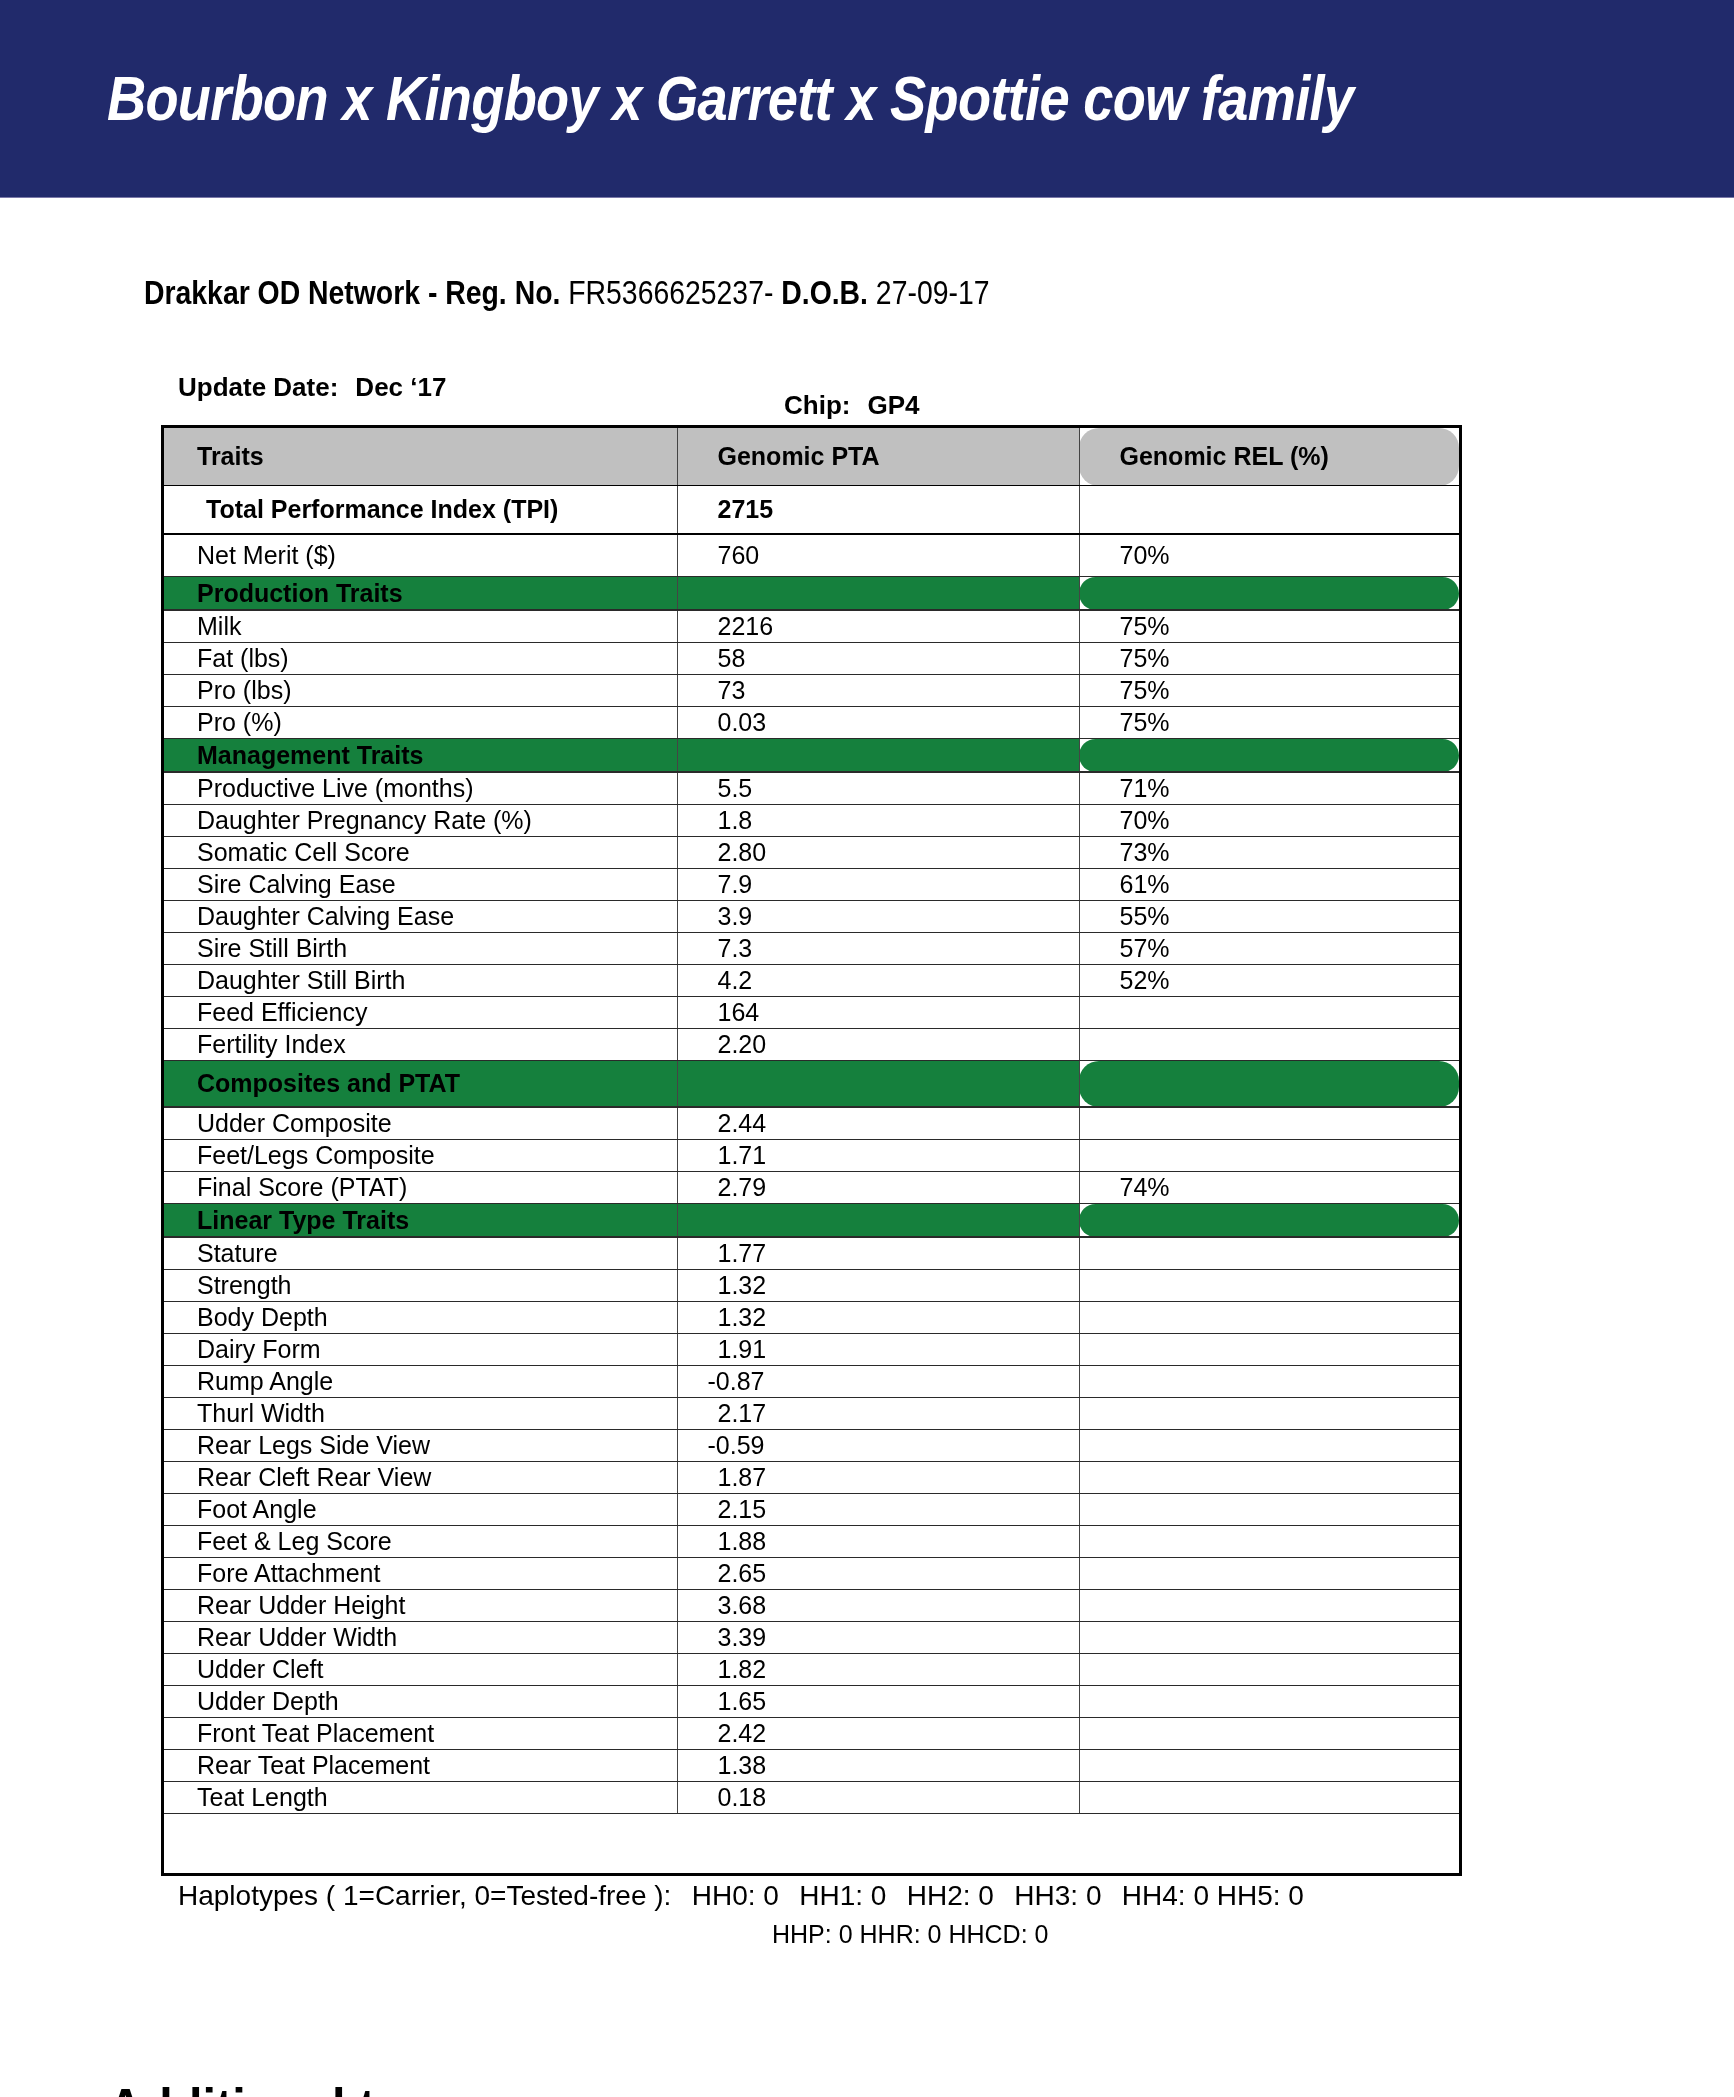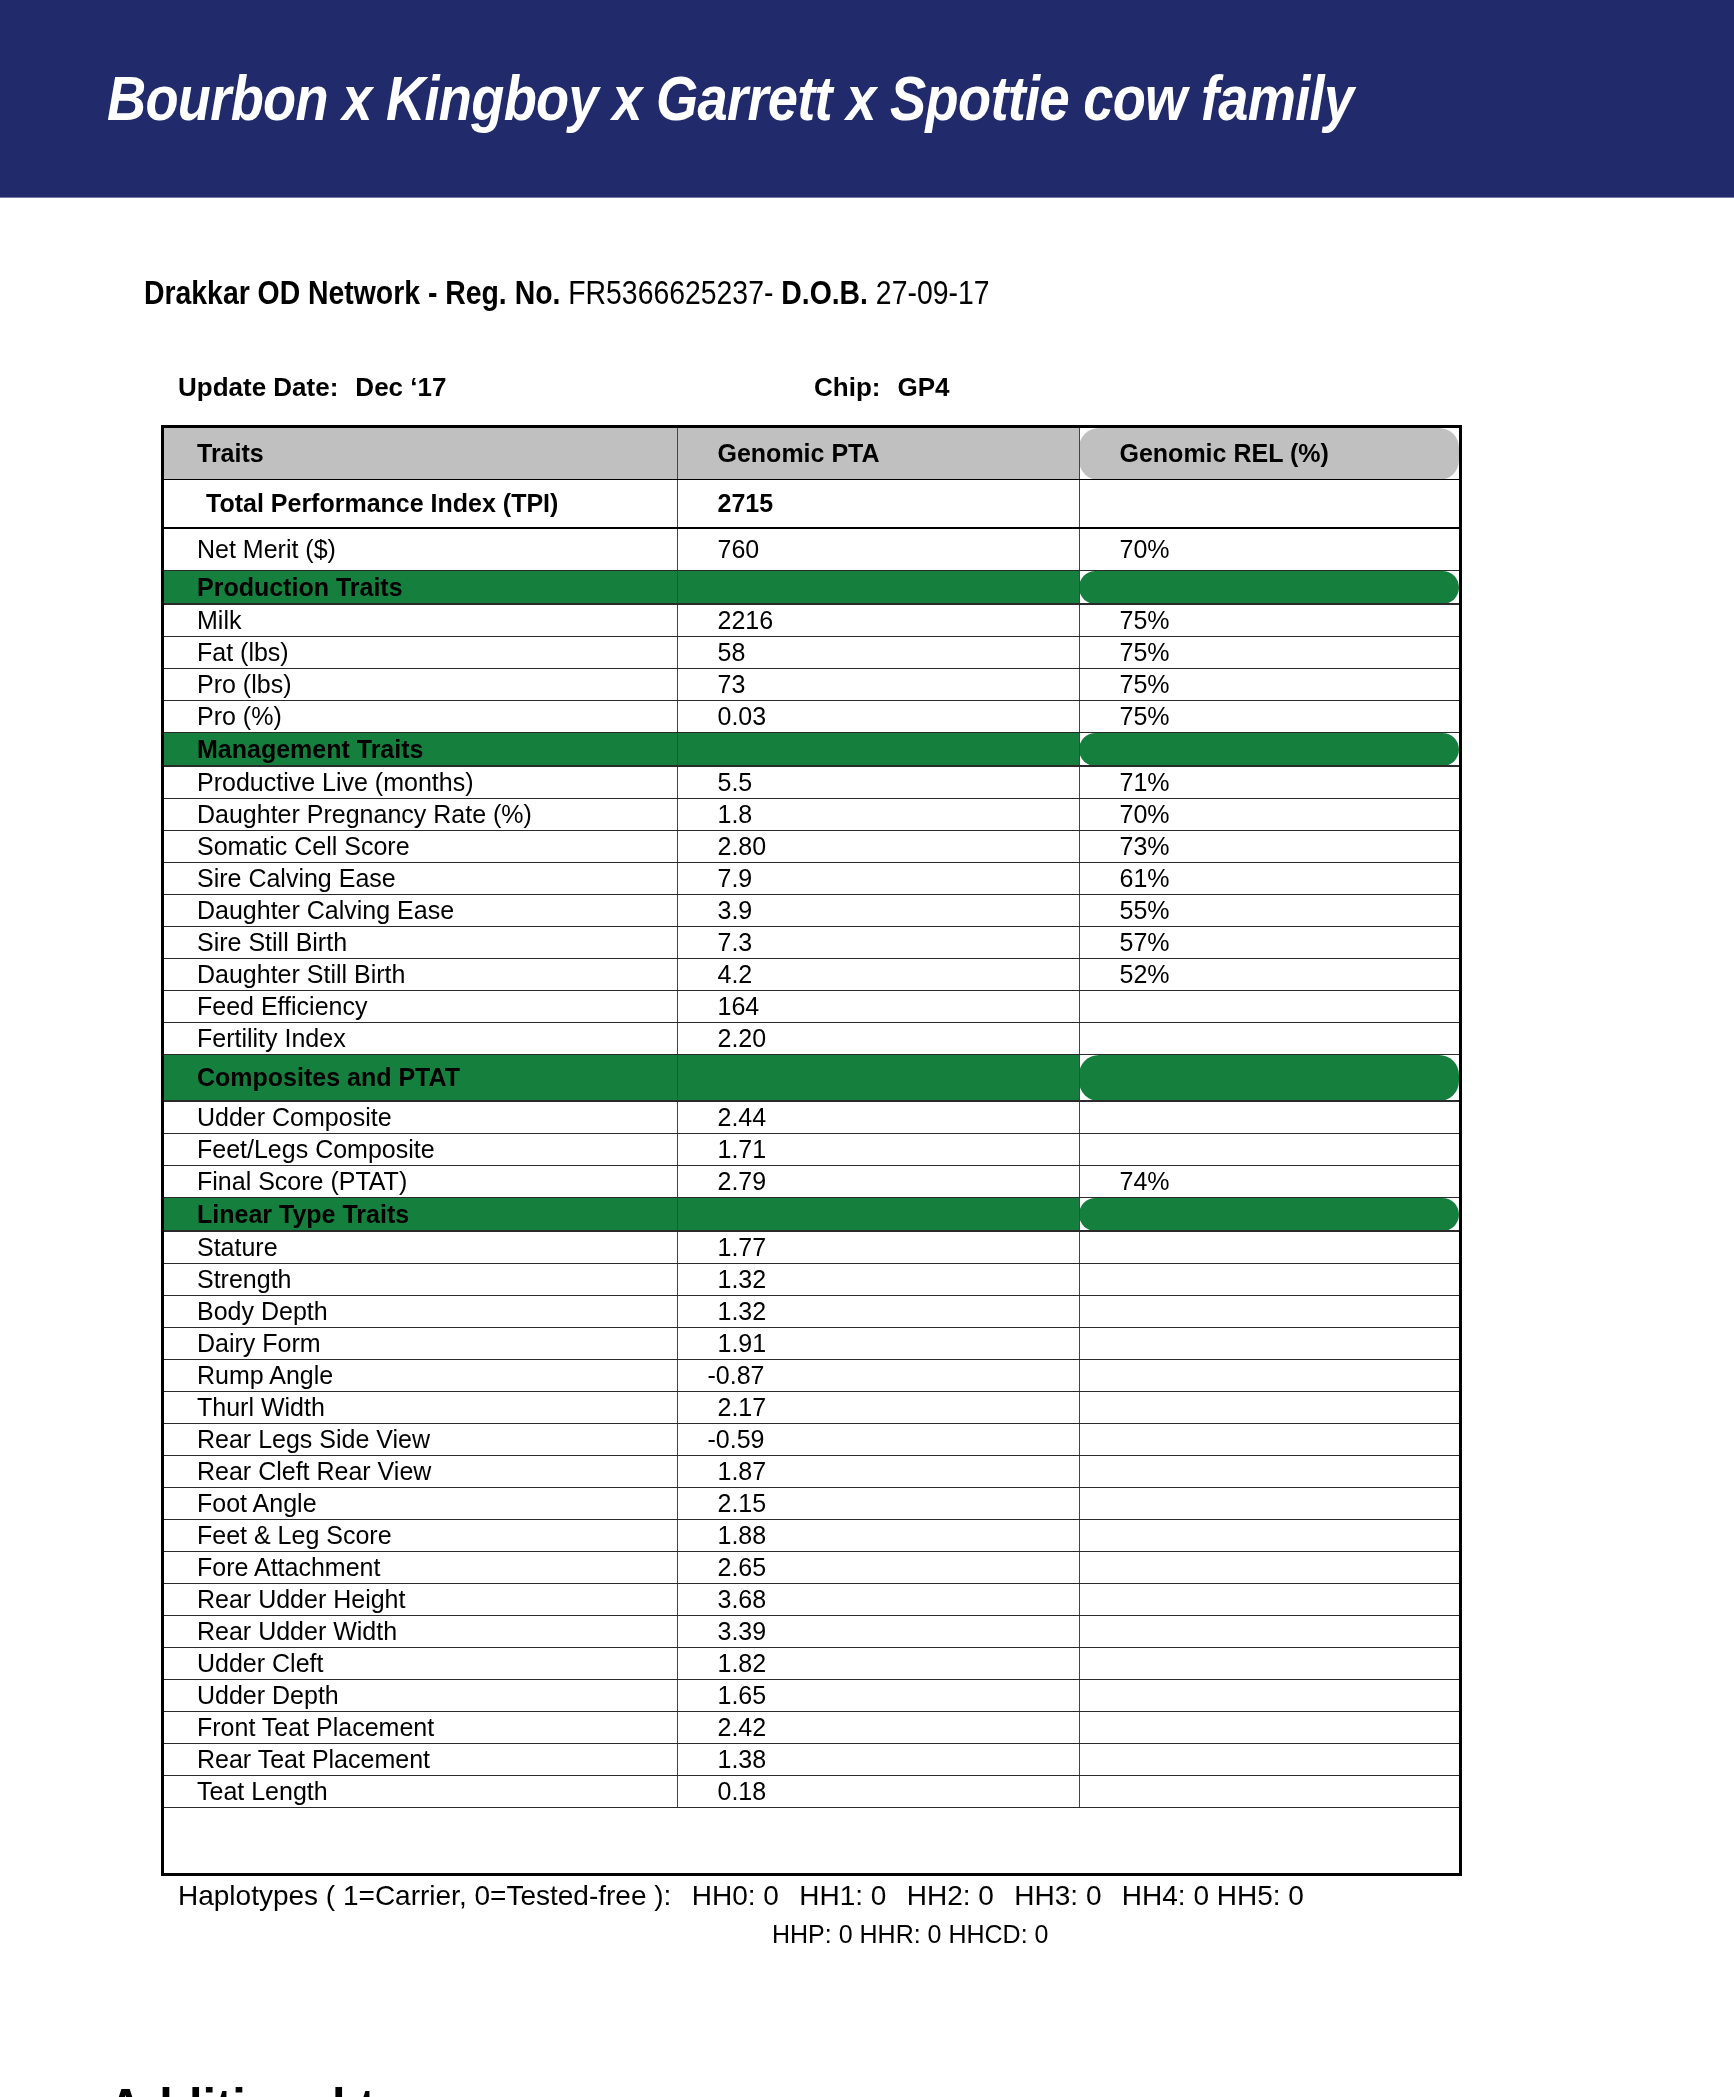--- a/index.html
+++ b/index.html
@@ -21,21 +21,21 @@
   .animal-line {
     position:absolute; left:144px; top:272px; font-size:33px; line-height:42px;
     white-space:nowrap; transform:scaleX(0.86); transform-origin:left center;
   }
   .animal-line .lbl { font-weight:bold; }
   .meta-line {
     position:absolute; top:370px; font-size:26px; font-weight:bold; line-height:34px;
     white-space:nowrap;
   }
   .meta-update { left:178px; }
-  .meta-chip { left:814px; }
+  .meta-chip { left:784px;margin-top:18px; }
   .meta-line .gap { display:inline-block; width:17px; }
 
   .table-wrap {
     position:absolute; left:161px; top:425px; width:1301px; height:1451px;
     border:3.8px solid #000; box-sizing:border-box; background:#fff;
   }
   table.traits {
     border-collapse:collapse; width:100%; table-layout:fixed;
     font-size:25px;
   }
@@ -46,21 +46,21 @@
     border-left:1.3px solid #444; border-right:1.3px solid #444;
     border-bottom:1.3px solid #2a2a2a;
     padding:0 0 0 33px; vertical-align:middle; white-space:nowrap;
     line-height:25px; overflow:hidden;
   }
   table.traits td:first-child { border-left:none; }
   table.traits td:last-child { border-right:none; }
   table.traits td.v { padding-left:40px; }
   table.traits td.neg { padding-left:30px; }
   table.traits td.r { padding-left:40px;border-radius:20px; }
-  tr.colhead td { background:#c0c0c0; font-weight:bold; height:51px; border-bottom:1.7px solid #000; }
+  tr.colhead td { background:#c0c0c0; font-weight:bold; height:57px; border-bottom:1.7px solid #000; }
   tr.tpi td { font-weight:bold; height:47px; border-bottom:2.5px solid #000;padding-left:42px; }
   tr.nm td { height:41px; }
   tr.section td { background:#15803d; font-weight:bold; height:32px; border-bottom:2.5px solid #2a2a2a; }
   tr.section.tall td { height:45px; }
   tr.row td { height:31px; }
 
   .haplo1 {
     position:absolute; left:178px; top:1879px; font-size:28px; line-height:34px; white-space:nowrap;
   }
   .haplo1 .sp { display:inline-block; width:12.6px; }

